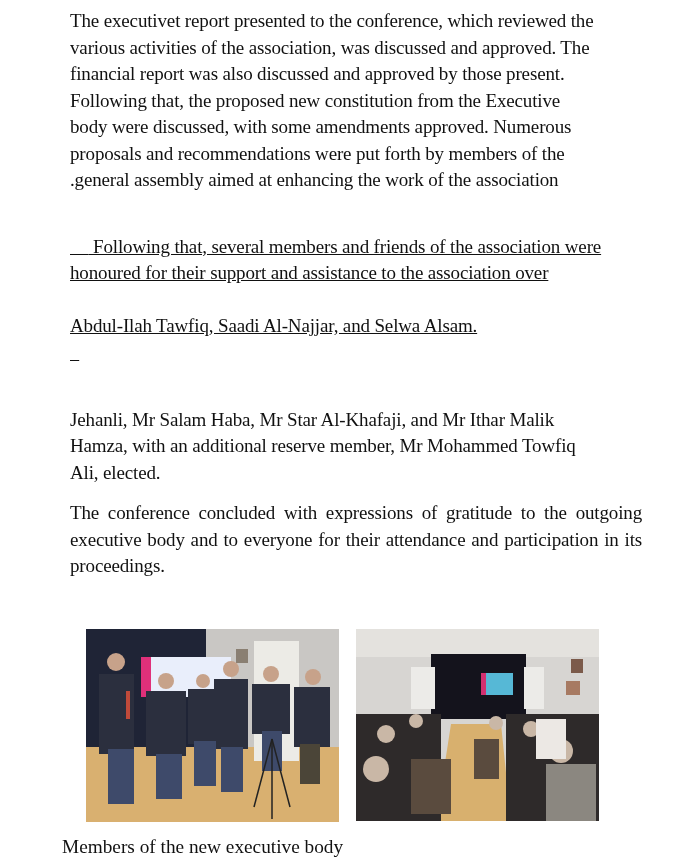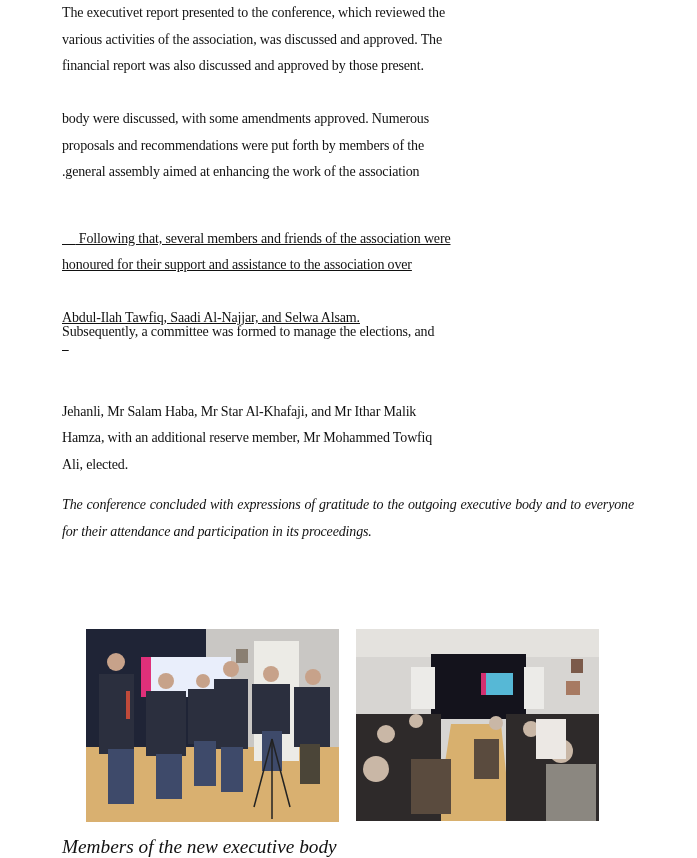--- a/index.html
+++ b/index.html
@@ -3,55 +3,54 @@
   <meta charset="utf-8">
   <style>
     html, body { margin: 0; padding: 0; background: #ffffff; }
     body {
       width: 697px; height: 858px; position: relative; overflow: hidden;
       font-family: "Liberation Serif", "DejaVu Serif", serif;
       color: #111111;
     }
     .page { position: absolute; left: 62px; top: 0; width: 572px; }
     p.para {
-      margin: 0; font-size: 14px; line-height: 26.5px;
+      margin: 8px; font-size: 19px; line-height: 26.5px;
       letter-spacing: -0.15px;
     }
     #p1 { position: absolute; top: 0px; left: 0; width: 572px; }
     #p2 { position: absolute; top: 199px; left: 0; width: 572px; text-decoration: underline; }
     #p3 { position: absolute; top: 319px; left: 0; width: 572px; }
-    #p4 { position: absolute; top: 492px; left: 0; width: 572px; text-align: justify; font-style: italic; }
+    #p4 { position: absolute; top: 492px; left: 0; width: 572px; text-align: justify; }
     .photo { position: absolute; overflow: hidden; }
     #photo1 { left: 86px; top: 629px; width: 253px; height: 193px; }
     #photo2 { left: 356px; top: 629px; width: 243px; height: 192px; }
     #caption {
       position: absolute; left: 62px; top: 835px; font-size: 19.3px; line-height: 24px;
       white-space: nowrap;
-      font-style: italic;
     }
     svg { display: block; }
   </style>
 </head>
 <body>
 
 <div class="page">
   <p class="para" id="p1">
     <span>The executivet report presented to the conference, which reviewed the</span><br>
     <span>various activities of the association, was discussed and approved. The</span><br>
     <span>financial report was also discussed and approved by those present.</span><br>
-    <br>
+    <span>Following that, the proposed new constitution from the Executive</span><br>
     <span>body were discussed, with some amendments approved. Numerous</span><br>
     <span>proposals and recommendations were put forth by members of the</span><br>
     <span>.general assembly aimed at enhancing the work of the association</span>
   </p>
   <p class="para" id="p2" style="white-space:pre;">
     <span> Following that, several members and friends of the association were</span><br><span>honoured for their support and assistance to the association over</span><br><br><span>Abdul-Ilah Tawfiq, Saadi Al-Najjar, and Selwa Alsam.</span>
   </p>
   <p class="para" id="p3">
-    <span>Subsequently, a committee was formed to manage the elections, and</span><br>
+    <br>
     <br>
     <br>
     <span>Jehanli, Mr Salam Haba, Mr Star Al-Khafaji, and Mr Ithar Malik</span><br>
     <span>Hamza, with an additional reserve member, Mr Mohammed Towfiq</span><br>
     <span>Ali, elected.</span>
   </p>
   <p class="para" id="p4">The conference concluded with expressions of gratitude to the outgoing executive body and to everyone for their attendance and participation in its proceedings.</p>
 </div>
 
 <div class="photo" id="photo1" title="Group photo of six men standing in front of a screen, with a tripod in front">

